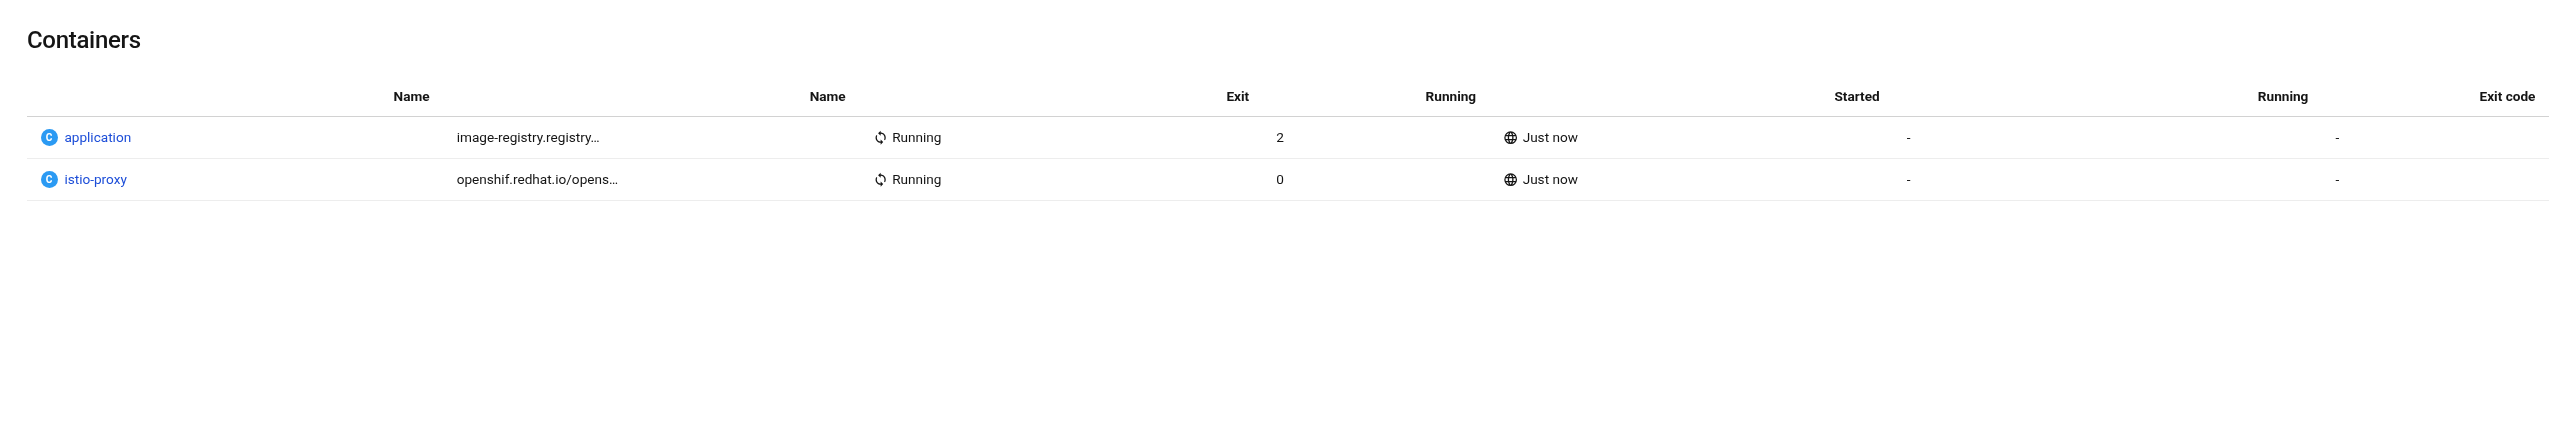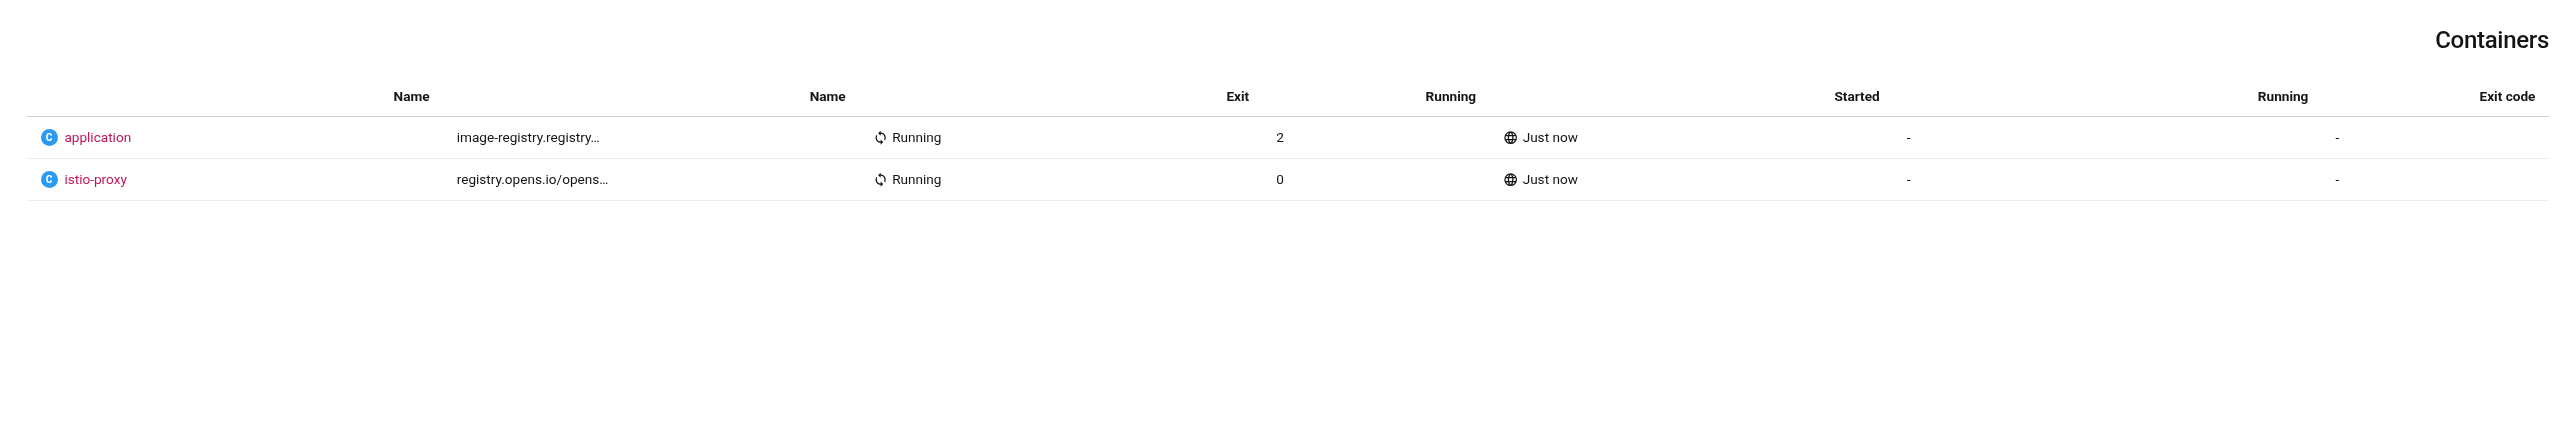--- a/index.html
+++ b/index.html
@@ -9,21 +9,20 @@
     font-family: -apple-system, BlinkMacSystemFont, "Segoe UI", Roboto, "Helvetica Neue", Arial, sans-serif;
     background: #fff;
     color: #151515;
     font-size: 13.6px;
   }
   .section-title {
     font-size: 24px;
     font-weight: 500;
     margin: 0 0 24px 0;
     letter-spacing: -0.3px;
-    text-align: right;
   }
   table {
     width: 100%;
     border-collapse: collapse;
   }
   thead th {
     text-align: right;
     font-weight: 700;
     font-size: 13.6px;
     padding: 10.2px 13.6px 12px 13.6px;
@@ -36,21 +35,21 @@
     white-space: nowrap;
   }
   .name-cell { display: flex; align-items: center; gap: 6.8px; }
   .badge-icon {
     width: 17px; height: 17px; border-radius: 50%;
     background: #2b9af3;
     display: inline-flex; align-items: center; justify-content: center;
     color: #fff; font-weight: 700; font-size: 10.2px;
     flex-shrink: 0;
   }
-  .link { color: #be185d; text-decoration: none; cursor: pointer; }
+  .link { color: #1d4ed8; text-decoration: none; cursor: pointer; }
   .image-cell { max-width: 204px; overflow: hidden; text-overflow: ellipsis; }
   .state-cell, .started-cell { display: flex; align-items: center; gap: 4px; }
   .icon-svg { width: 15.3px; height: 15.3px; flex-shrink: 0; }
   
   col.c-name    { width: 16.5%; }
   col.c-image   { width: 16.5%; }
   col.c-state   { width: 16%; }
   col.c-restart { width: 9%; }
   col.c-started { width: 16%; }
   col.c-finish  { width: 17%; }
@@ -112,21 +111,21 @@
       <td>-</td>
     </tr>
 
     <tr>
       <td>
         <div class="name-cell">
           <span class="badge-icon">C</span>
           <a class="link">istio-proxy</a>
         </div>
       </td>
-      <td class="image-cell">registry.opens.io/opens…</td>
+      <td class="image-cell">openshif.redhat.io/opens…</td>
       <td>
         <div class="state-cell">
           <svg class="icon-svg" viewBox="0 0 24 24" fill="currentColor">
             <path d="M12 4V1L8 5l4 4V6c3.31 0 6 2.69 6 6 0 1.01-.25 1.97-.7 2.8l1.46 1.46A7.93 7.93 0 0 0 20 12c0-4.42-3.58-8-8-8zm0 14c-3.31 0-6-2.69-6-6 0-1.01.25-1.97.7-2.8L5.24 7.74A7.93 7.93 0 0 0 4 12c0 4.42 3.58 8 8 8v3l4-4-4-4v3z"></path>
           </svg>
           <span>Running</span>
         </div>
       </td>
       <td>0</td>
       <td>

